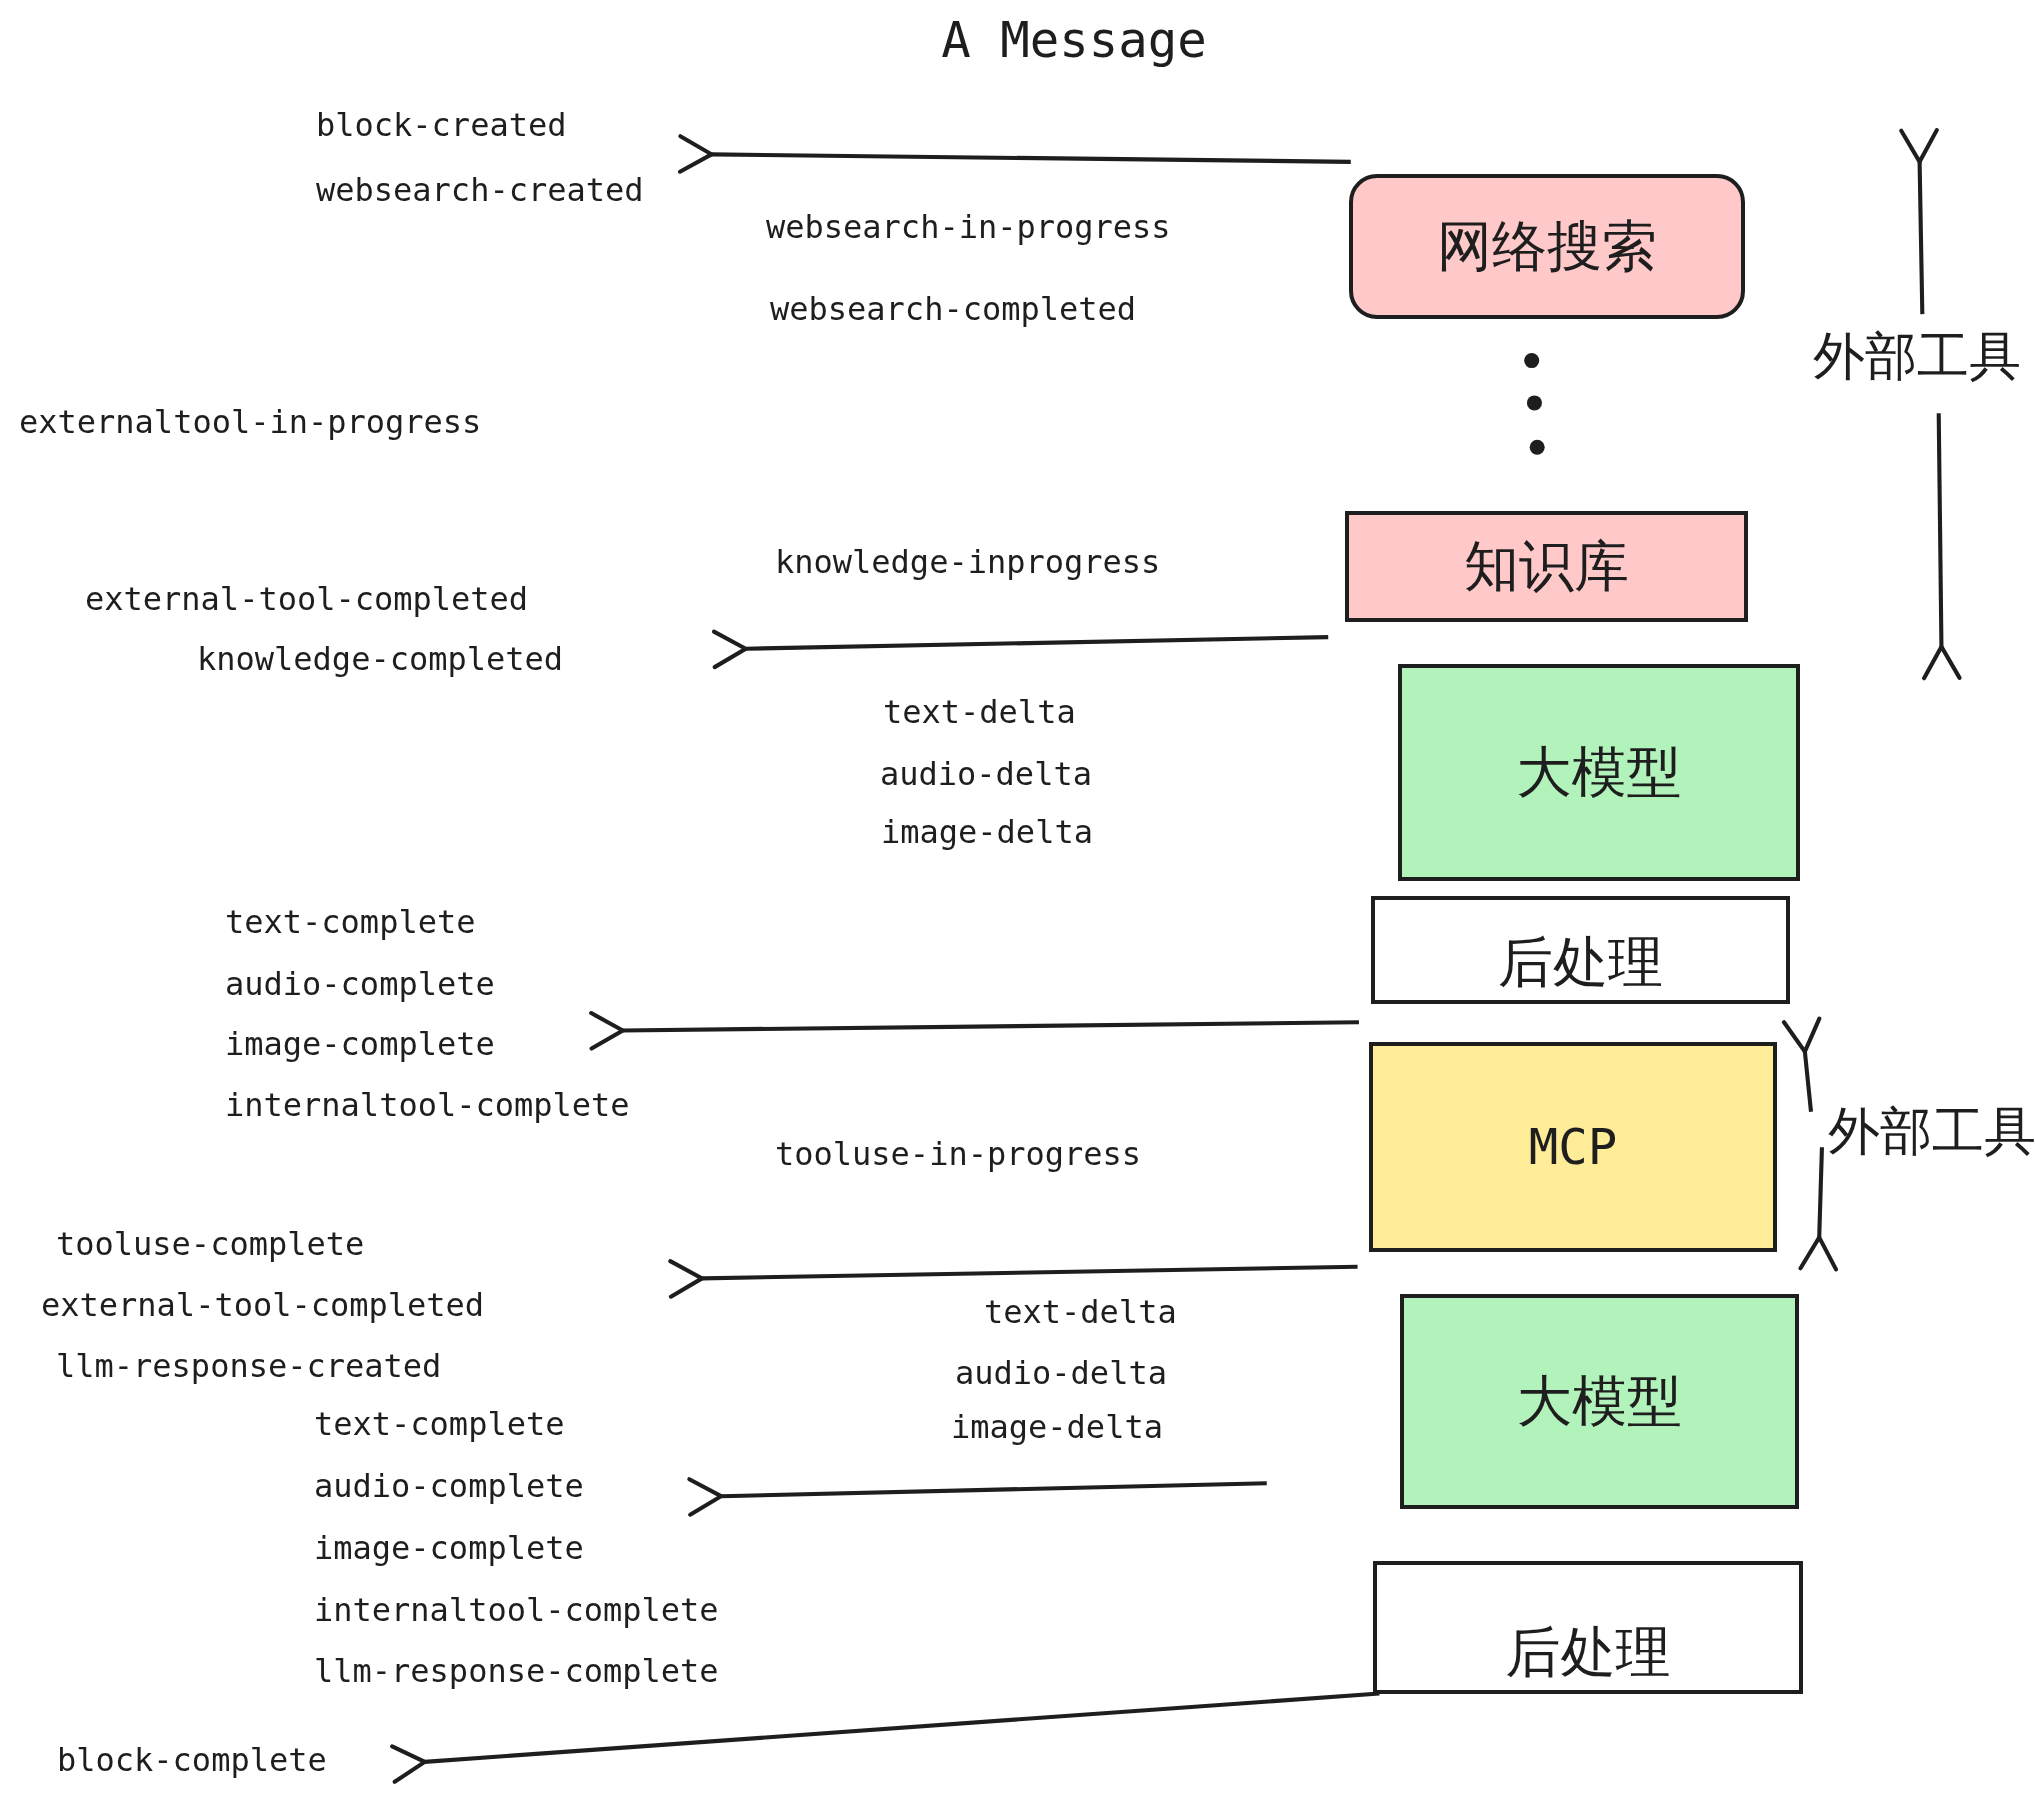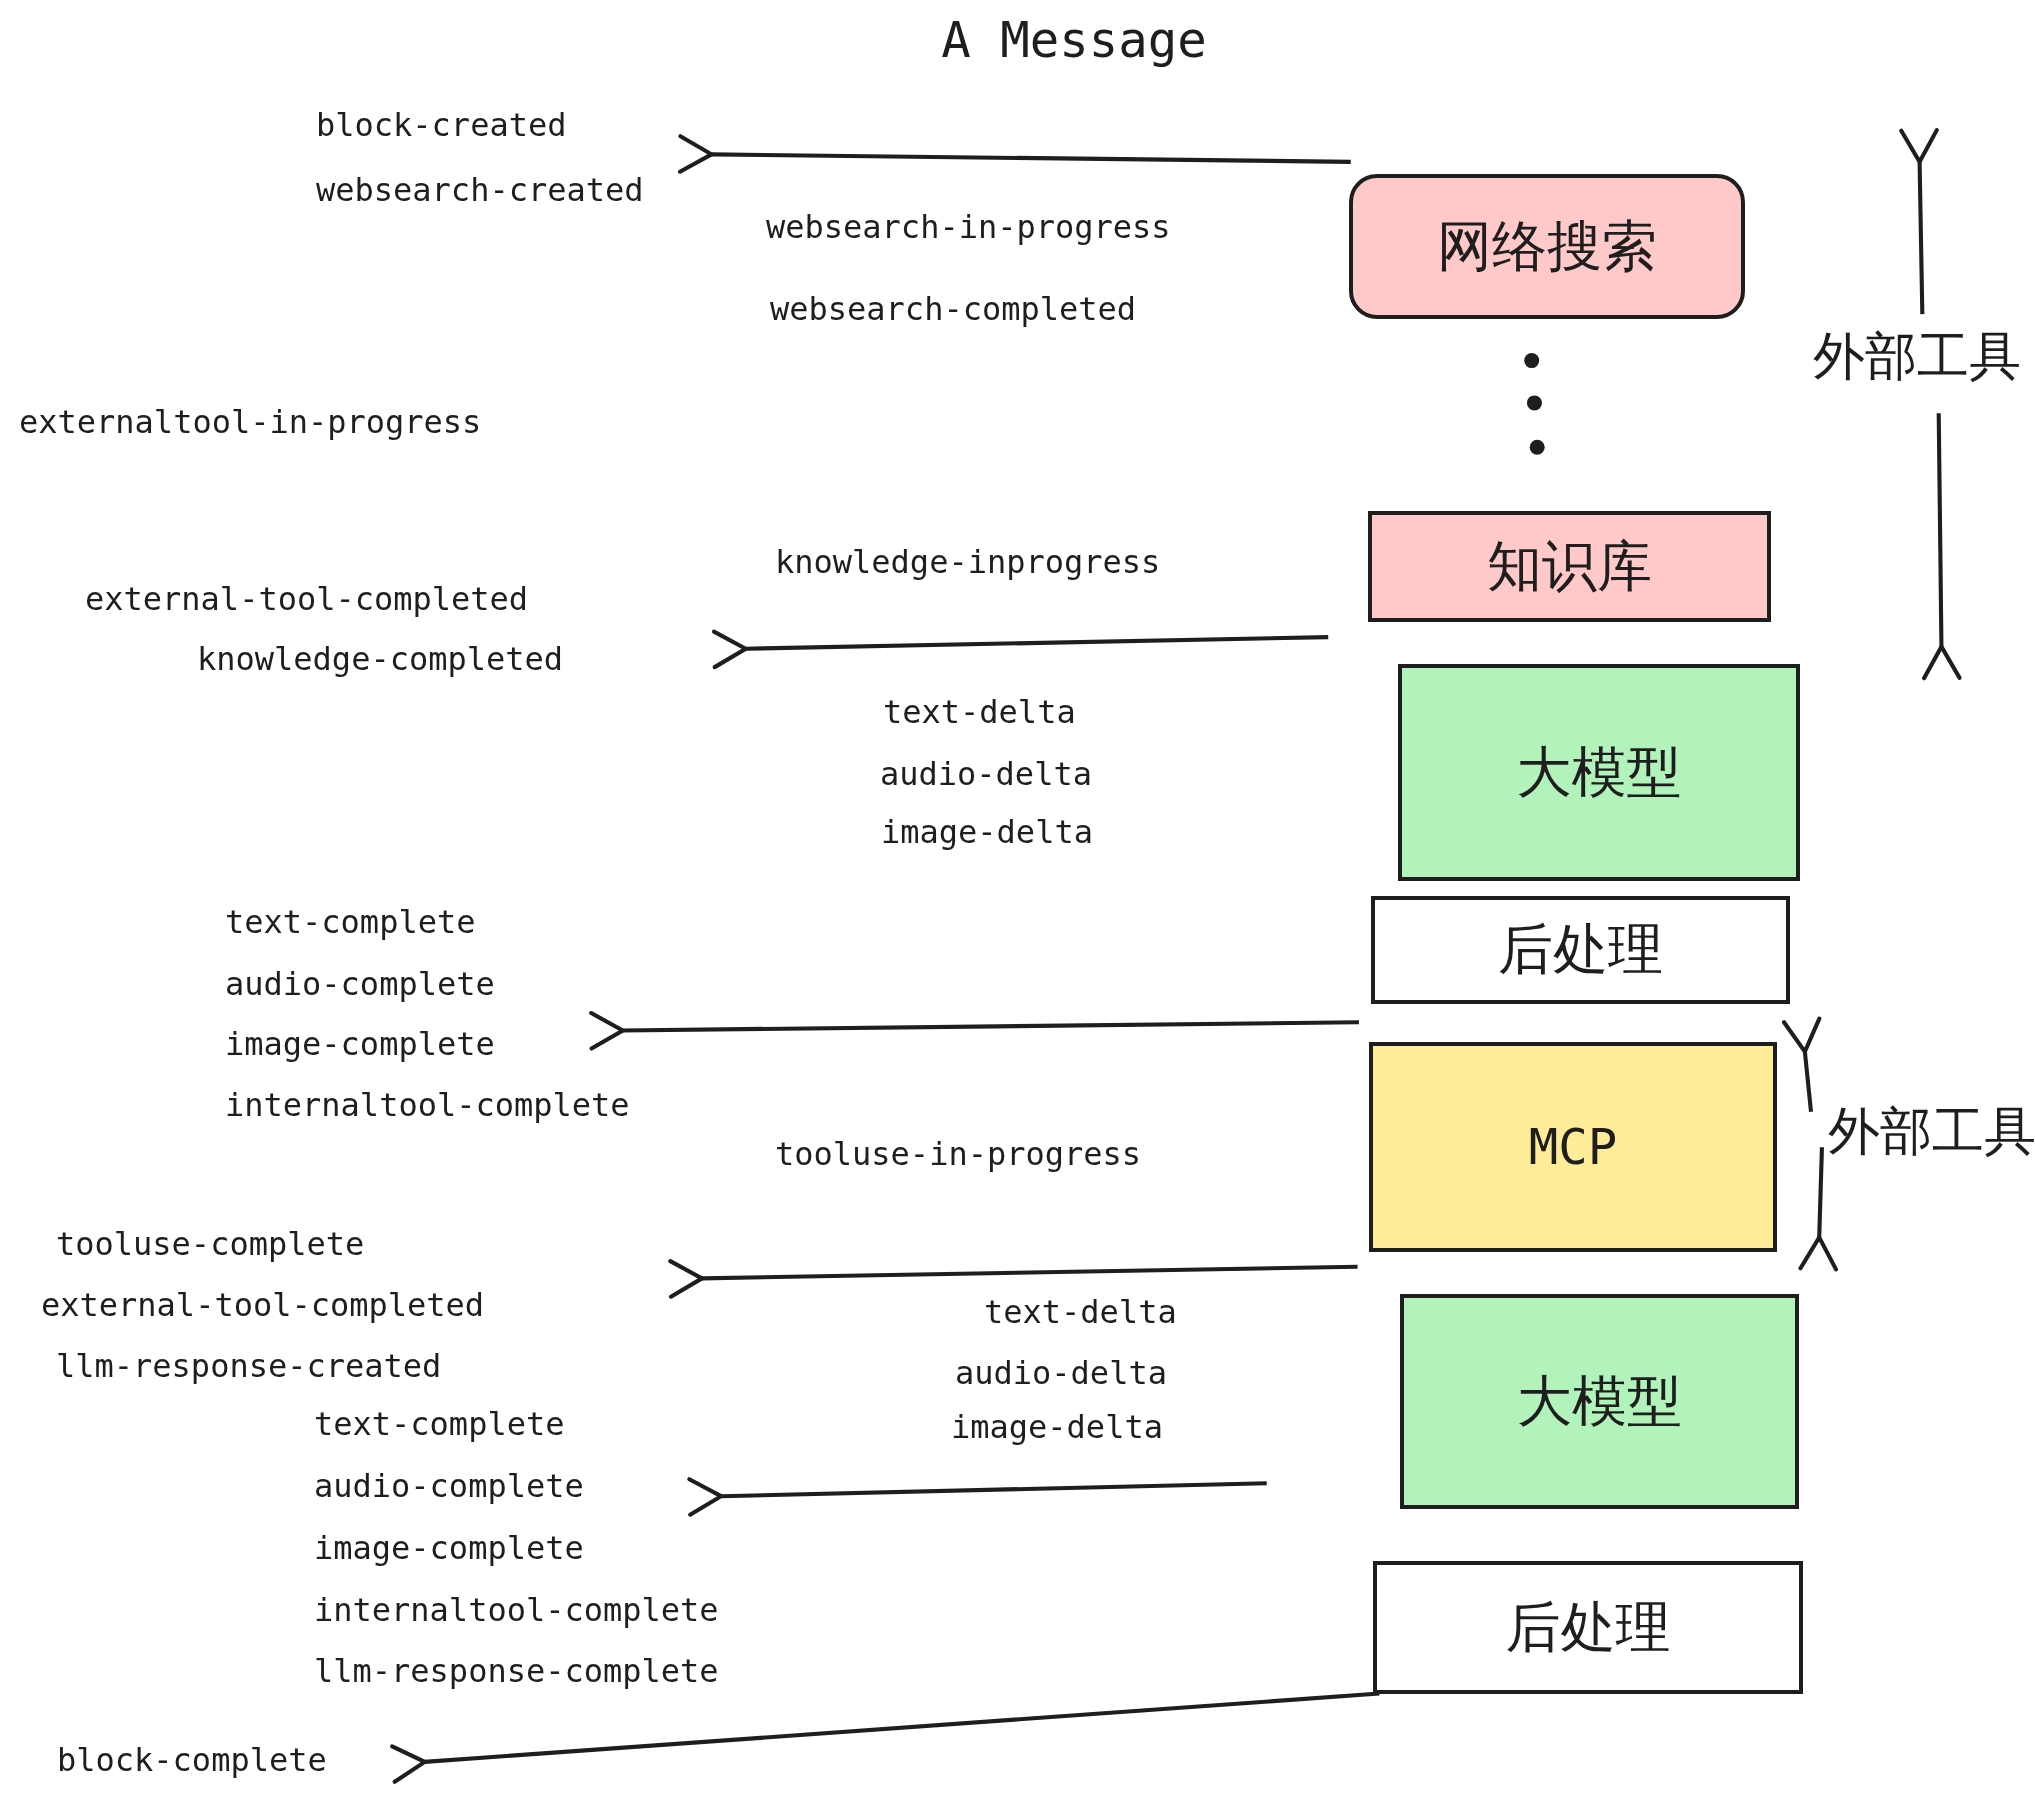--- a/index.html
+++ b/index.html
@@ -6,21 +6,21 @@
   body{width:2035px;height:1796px;font-family:"DejaVu Sans Mono", monospace;color:#1e1e1e;}
   .canvas{position:relative;width:2035px;height:1796px;overflow:hidden;background:#ffffff;}
   .ev{position:absolute;font-size:32px;white-space:nowrap;transform:translateY(-50%);letter-spacing:0;}
   .title{position:absolute;font-size:49px;white-space:nowrap;transform:translate(-50%,-50%);}
   .box{position:absolute;border:4.1px solid #1e1e1e;display:flex;align-items:center;justify-content:center;box-sizing:border-box;}
   .box .lbl{font-family:"Liberation Sans", sans-serif;font-size:55px;}
   .box .lbl.mono{font-family:"DejaVu Sans Mono", monospace;font-size:49px;}
   .pink{background:#ffc9c9;}
   .green{background:#b2f2bb;margin-left:44px;}
   .yellow{background:#ffec99;}
-  .white{background:#ffffff;}
+  .white{background:#ffffff;align-items:flex-end;}
   .side{position:absolute;font-family:"Liberation Sans", sans-serif;font-size:52px;white-space:nowrap;transform:translateY(-50%);}
   svg.overlay{position:absolute;left:0;top:0;width:2035px;height:1796px;pointer-events:none;}
 </style>
 </head>
 <body>
 
 <div class="canvas">
 
   <div class="title" style="left:1074px;top:40px;">A Message</div>
 
@@ -49,21 +49,21 @@
   <div class="ev" style="left:314px;top:1424px;">text-complete</div>
   <div class="ev" style="left:314px;top:1486px;">audio-complete</div>
   <div class="ev" style="left:314px;top:1548px;">image-complete</div>
   <div class="ev" style="left:314px;top:1610px;">internaltool-complete</div>
   <div class="ev" style="left:314px;top:1671px;">llm-response-complete</div>
   <div class="ev" style="left:19px;top:1760px;margin-left:38px;">block-complete</div>
 
   <div class="box pink" style="left:1349px;top:174px;width:396px;height:145px;border-radius:28px;">
       <span class="lbl">网络搜索</span>
     </div>
-  <div class="box pink" style="left:1345px;top:511px;width:403px;height:111px;margin-left:23px;">
+  <div class="box pink" style="left:1345px;top:511px;width:403px;height:111px;">
       <span class="lbl">知识库</span>
     </div>
   <div class="box green" style="left:1354px;top:664px;width:402px;height:217px;">
       <span class="lbl">大模型</span>
     </div>
   <div class="box white" style="left:1371px;top:896px;width:419px;height:108px;">
       <span class="lbl">后处理</span>
     </div>
   <div class="box yellow" style="left:1369px;top:1042px;width:408px;height:210px;">
       <span class="lbl mono">MCP</span>

